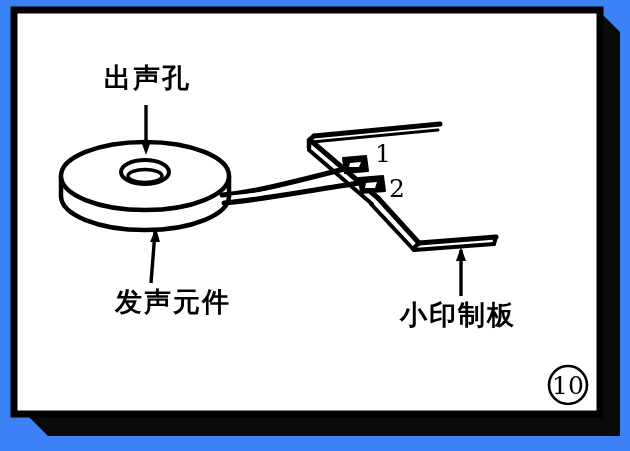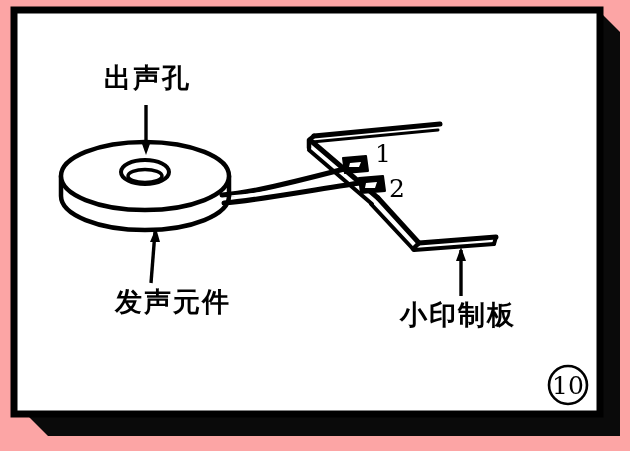--- a/index.html
+++ b/index.html
@@ -4,21 +4,21 @@
 <style>
   html, body {
     margin: 0;
     padding: 0;
     background: #ffffff;
   }
   #stage {
     position: relative;
     width: 630px;
     height: 451px;
-    background: #fca5a5;
+    background: #3b82f6;
     overflow: hidden;
     font-family: "DejaVu Sans", "Liberation Sans", sans-serif;
     text-decoration: underline;
   }
   #figure-svg {
     position: absolute;
     left: 0;
     top: 0;
     width: 630px;
     height: 451px;

